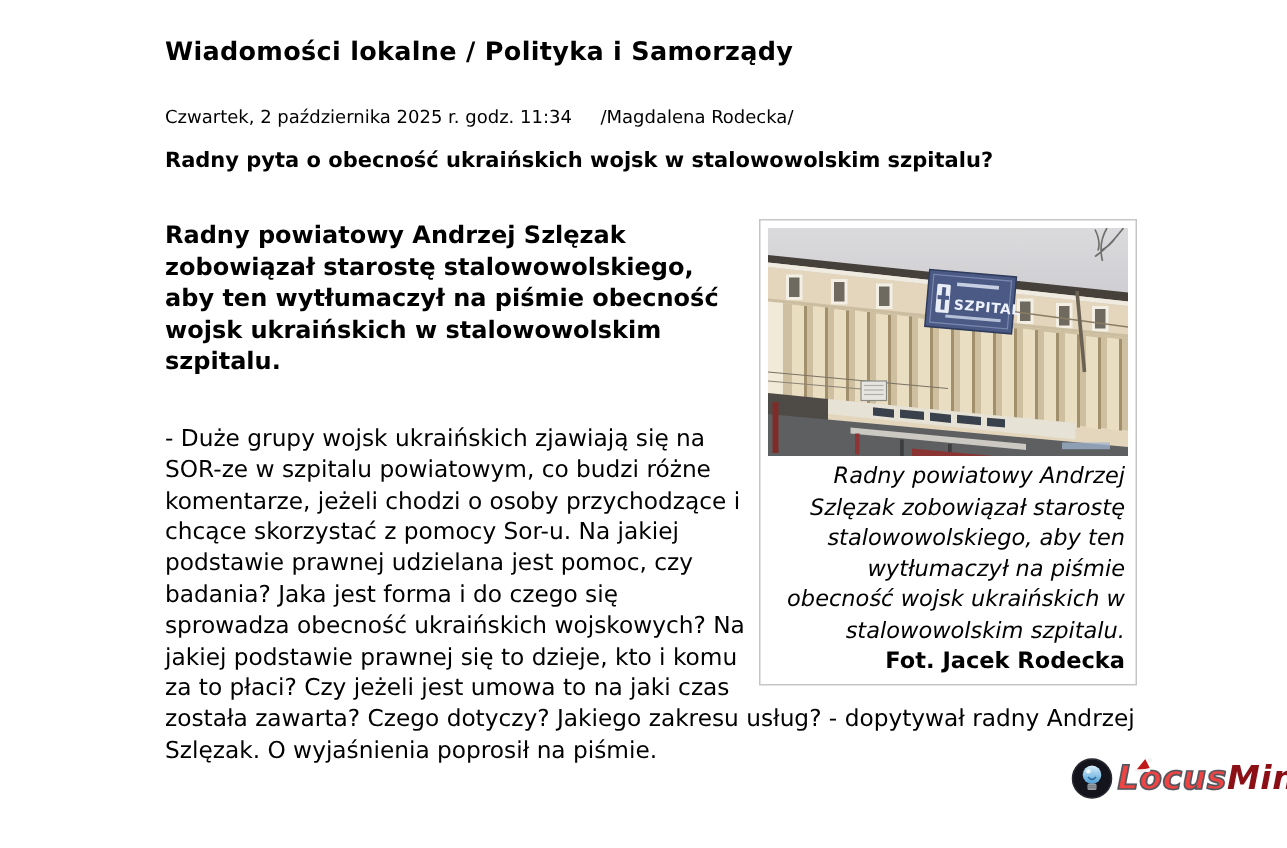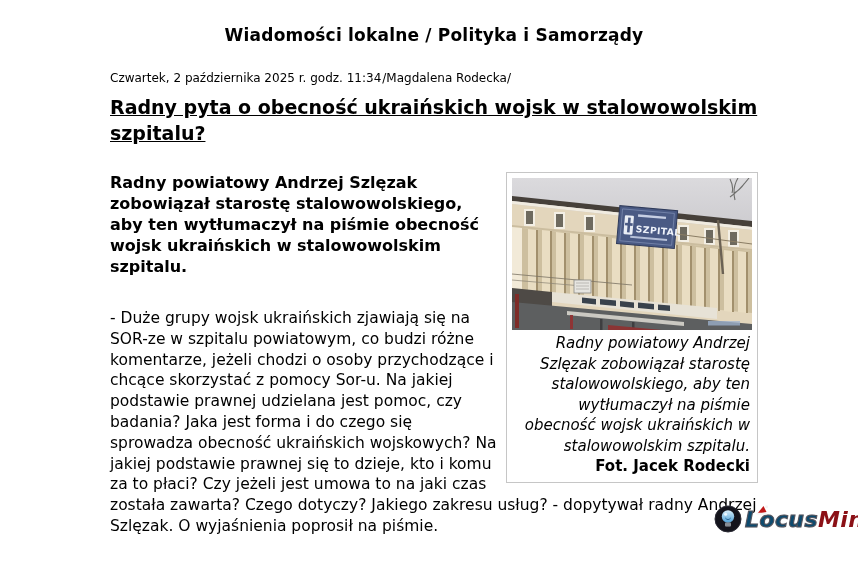--- a/index.html
+++ b/index.html
@@ -2,41 +2,41 @@
 <html><head>
 <meta charset="utf-8">
 <style>
   html,body { margin:0; padding:0; }
   body {
     width:858px; height:565px; background:#ffffff; color:#000;
     font-family:"DejaVu Sans","Liberation Sans",sans-serif;
     position:relative; overflow:hidden;
   }
   .content { position:absolute; left:110px; top:0; width:648px; }
-  .breadcrumb { margin:25px 0 4px 0; font-size:17px; font-weight:bold; letter-spacing:0.2px; cursor:pointer;text-align:center; }
+  .breadcrumb { margin:25px 0 4px 0; font-size:17px; font-weight:bold; letter-spacing:0.2px; cursor:pointer; }
   .meta { margin-top:26px; font-size:12px; white-space:nowrap; }
-  .meta .author { margin-left:1px; }
-  .title { margin:9px 0 0 0; font-size:19px; line-height:26px; font-weight:bold;text-decoration:underline; }
+  .meta .author { margin-left:19px; }
+  .title { margin:9px 0 0 0; font-size:14px; line-height:26px; font-weight:bold; }
   .figure-box {
     float:right; width:252px; margin:26px 0 8px 8px;
     border:1px solid #c6c6c6; background:#fff; padding:5px; box-sizing:border-box;
   }
   .photo { display:block; width:240px; height:152px; }
   .caption {
     font-size:15px; line-height:20.5px; font-style:italic;
     text-align:right; margin-top:3px; padding-right:2px;
   }
   .credit { font-weight:bold; font-style:normal; }
   .lead { margin:26px 0 0 0; font-size:16px; font-weight:bold; line-height:21px; }
   .body-text { margin:31px 0 0 0; font-size:15.5px; line-height:20.8px; }
 
   .logo { position:absolute; left:714px; top:505px; display:flex; align-items:center; white-space:nowrap; cursor:pointer; }
   .logo-icon { width:28px; height:28px; display:inline-block; margin-right:3px; }
   .logo-text { font-size:22px; font-style:italic; font-weight:bold; letter-spacing:0.4px; }
-  .logo-locus { color:#0c4a6e; -webkit-text-stroke:1.1px #55555e; text-shadow:0 0 1px #55555e; }
+  .logo-locus { color:#ef4444; -webkit-text-stroke:1.1px #55555e; text-shadow:0 0 1px #55555e; }
   .logo-mind { color:#8b1016; }
   .logo-hat { position:absolute; left:42px; top:0px; width:12px; height:10px; }
 </style>
 </head>
 <body>
 
 <div class="content">
 
   <h2 class="breadcrumb">Wiadomości lokalne / Polityka i Samorządy</h2>
 
@@ -169,21 +169,21 @@
       <polygon points="55,133 172,144 172,148 55,137" fill="#cbc9c2"></polygon>
       <rect x="58" y="137" width="3" height="14" fill="#8e3434"></rect>
       <rect x="88" y="141" width="2.5" height="11" fill="#3e3e40"></rect>
       <rect x="120" y="144" width="2.5" height="8" fill="#3e3e40"></rect>
       <polygon points="96,147 150,152 96,152" fill="#8b3434"></polygon>
 
       <rect x="196" y="143" width="32" height="4.5" fill="#9fb3cf" opacity="0.75"></rect>
     </svg>
     <div class="caption">
       <span class="cap-text">Radny powiatowy Andrzej Szlęzak zobowiązał starostę stalowowolskiego, aby ten wytłumaczył na piśmie obecność wojsk ukraińskich w stalowowolskim szpitalu.</span><br>
-      <span class="credit">Fot. Jacek Rodecki</span>
+      <span class="credit">Fot. Jacek Rodecka</span>
     </div>
   </div>
 
   <p class="lead">Radny powiatowy Andrzej Szlęzak zobowiązał starostę stalowowolskiego, aby ten wytłumaczył na piśmie obecność wojsk ukraińskich w stalowowolskim szpitalu.</p>
 
   <p class="body-text">- Duże grupy wojsk ukraińskich zjawiają się na SOR-ze w szpitalu powiatowym, co budzi różne komentarze, jeżeli chodzi o osoby przychodzące i chcące skorzystać z pomocy Sor-u. Na jakiej podstawie prawnej udzielana jest pomoc, czy badania? Jaka jest forma i do czego się sprowadza obecność ukraińskich wojskowych? Na jakiej podstawie prawnej się to dzieje, kto i komu za to płaci? Czy jeżeli jest umowa to na jaki czas została zawarta? Czego dotyczy? Jakiego zakresu usług? - dopytywał radny Andrzej Szlęzak. O wyjaśnienia poprosił na piśmie.</p>
 
 </div>
 
 <div class="logo">

